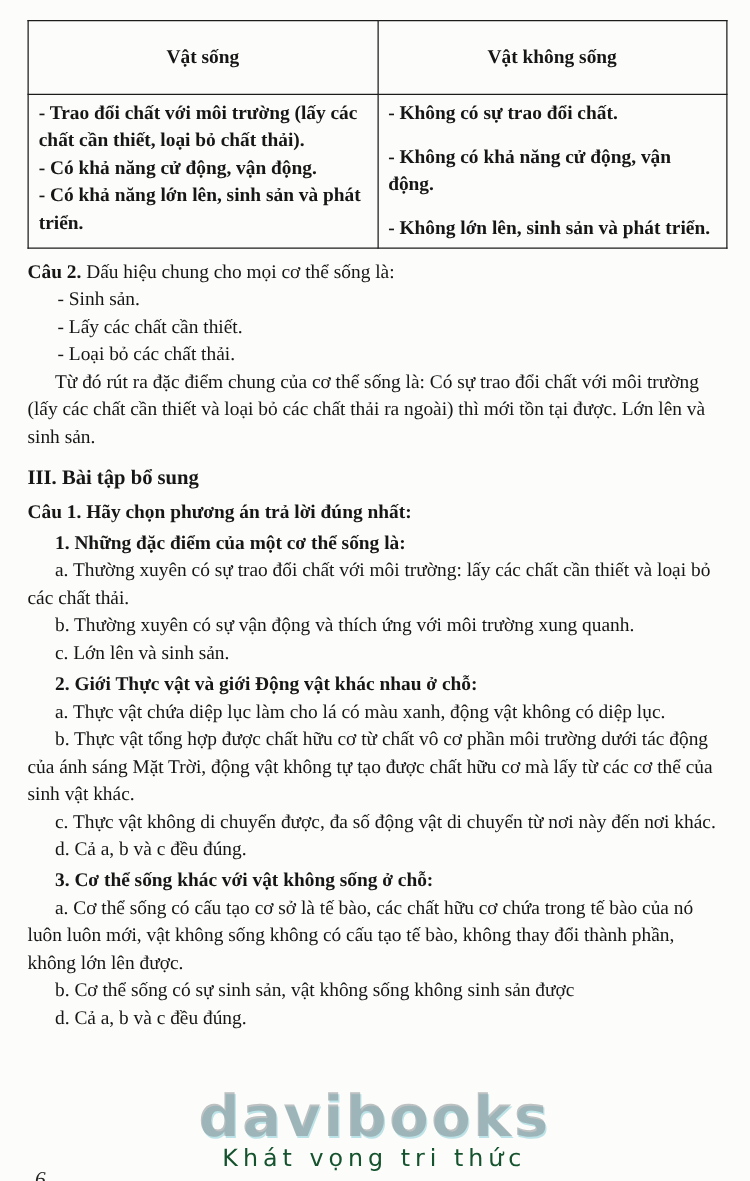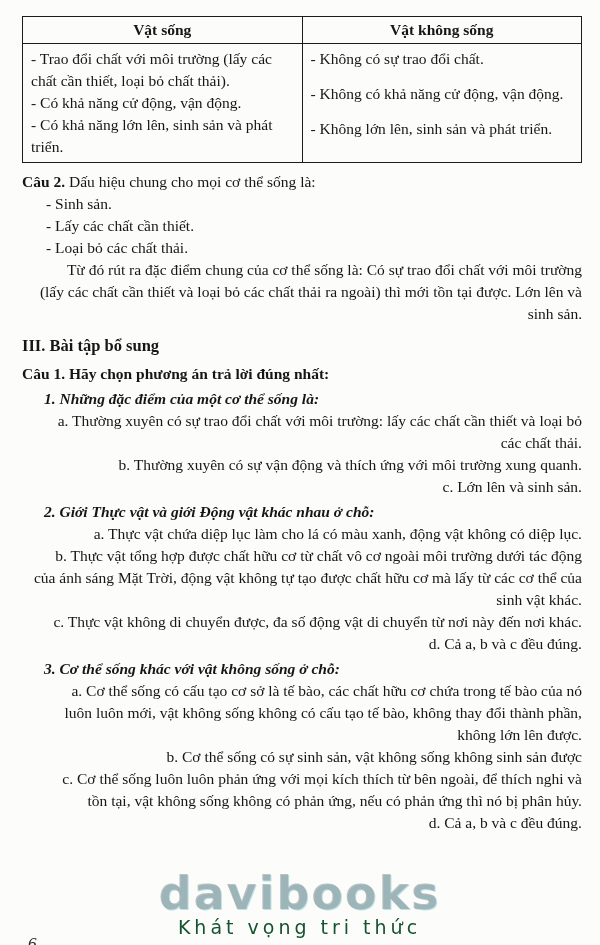--- a/index.html
+++ b/index.html
@@ -18,39 +18,38 @@
     width:100%;
     border-collapse:collapse;
     margin-bottom:8px;
   }
   table.compare th, table.compare td {
     border:1.6px solid #1c1c1c;
     font-size:15.5px;
     line-height:22px;
     vertical-align:top;
   }
-  table.compare th { padding:2px 6px; text-align:center; font-weight:bold; }
-  table.compare td { padding:4px 8px; width:50%; }
+  table.compare th { padding:18px 6px; text-align:center; font-weight:bold; }
+  table.compare td { padding:4px 8px; width:50%;font-weight:bold; }
   td.cell-nonliving p { margin-bottom:13px; }
   td.cell-nonliving p:last-child { margin-bottom:0; }
   td.cell-living p { margin-bottom:0; }
 
   p.body { font-size:15.5px; line-height:22px; }
-  .indent { text-indent:22px;text-align:right; }
+  .indent { text-indent:22px; }
   .list-item { padding-left:24px; }
   .bold { font-weight:bold; }
   .heading {
     font-weight:bold;
     font-size:16.5px;
     line-height:22px;
     margin:10px 0 6px 0;
   }
   .q-title {
     font-weight:bold;
-    font-style:italic;
     text-indent:22px;
     margin-top:3px;
   }
 
   .watermark {
     position:absolute;
     left:0; right:1px;
     bottom:6px;
     text-align:center;
     pointer-events:none;
@@ -118,28 +117,27 @@
   <p class="heading">III. Bài tập bổ sung</p>
   <p class="body bold">Câu 1. Hãy chọn phương án trả lời đúng nhất:</p>
 
   <p class="body q-title">1. Những đặc điểm của một cơ thể sống là:</p>
   <p class="body indent">a. Thường xuyên có sự trao đổi chất với môi trường: lấy các chất cần thiết và loại bỏ các chất thải.</p>
   <p class="body indent">b. Thường xuyên có sự vận động và thích ứng với môi trường xung quanh.</p>
   <p class="body indent">c. Lớn lên và sinh sản.</p>
 
   <p class="body q-title">2. Giới Thực vật và giới Động vật khác nhau ở chỗ:</p>
   <p class="body indent">a. Thực vật chứa diệp lục làm cho lá có màu xanh, động vật không có diệp lục.</p>
-  <p class="body indent">b. Thực vật tổng hợp được chất hữu cơ từ chất vô cơ ngoài môi trường dưới tác động của ánh sáng Mặt Trời, động vật không tự tạo được chất hữu cơ mà lấy từ các cơ thể của sinh vật khác.</p>
+  <p class="body indent">b. Thực vật tổng hợp được chất hữu cơ từ chất vô cơ phần môi trường dưới tác động của ánh sáng Mặt Trời, động vật không tự tạo được chất hữu cơ mà lấy từ các cơ thể của sinh vật khác.</p>
   <p class="body indent">c. Thực vật không di chuyển được, đa số động vật di chuyển từ nơi này đến nơi khác.</p>
   <p class="body indent">d. Cả a, b và c đều đúng.</p>
 
   <p class="body q-title">3. Cơ thể sống khác với vật không sống ở chỗ:</p>
   <p class="body indent">a. Cơ thể sống có cấu tạo cơ sở là tế bào, các chất hữu cơ chứa trong tế bào của nó luôn luôn mới, vật không sống không có cấu tạo tế bào, không thay đổi thành phần, không lớn lên được.</p>
   <p class="body indent">b. Cơ thể sống có sự sinh sản, vật không sống không sinh sản được</p>
-  <p class="body indent">c. Cơ thể sống luôn luôn phản ứng với mọi kích thích từ bên ngoài, để thích nghi và tồn tại, vật không sống không có phản ứng, nếu có phản ứng thì nó bị phân hủy.</p>
   <p class="body indent">d. Cả a, b và c đều đúng.</p>
 
 </div>
 
 <div class="watermark">
   <div class="wm-name">davibooks</div>
   <div class="wm-tagline">Khát vọng tri thức</div>
 </div>
 
 <div class="page-number">6</div>

